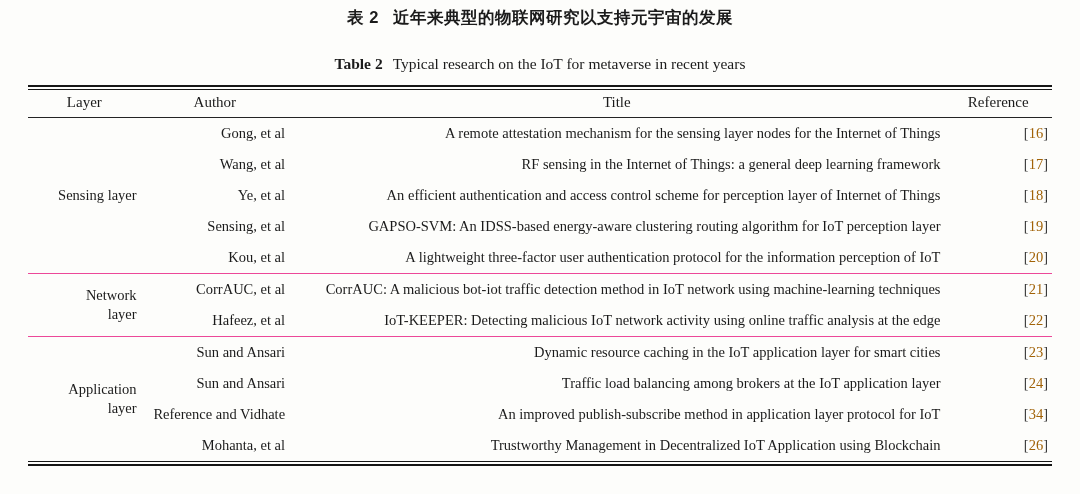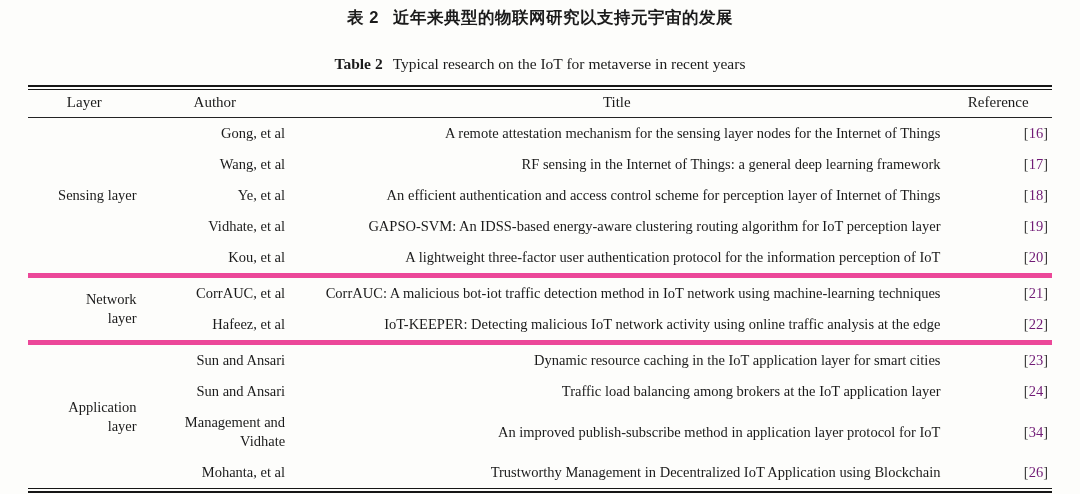--- a/index.html
+++ b/index.html
@@ -53,27 +53,27 @@
     border-bottom: 1px solid #242424;
   }
 
   td {
     text-align: right;
     vertical-align: middle;
     font-size: 14.5px;
     line-height: 19px;
     padding: 6px 4px;
   }
-  tr.group-first td { border-top: 5px solid #ec4899; }
+  tr.group-first td { border-top: 1px solid #ec4899; }
 
   td.layer-cell { white-space: pre-line; }
 
   .bracket { color: #3a3a3a; }
   a.ref-num {
-    color: #701a75;
+    color: #a16207;
     text-decoration: none;
     cursor: pointer;
   }
 </style>
 </head>
 <body>
 
 <div class="page">
 
   <div class="caption-zh">
@@ -112,21 +112,21 @@
             <td class="author-cell">Wang, et al</td>
             <td class="title-cell">RF sensing in the Internet of Things: a general deep learning framework</td>
             <td class="ref-cell"><span class="bracket">[</span><a class="ref-num">17</a><span class="bracket">]</span></td>
           </tr>
           <tr>
             <td class="author-cell">Ye, et al</td>
             <td class="title-cell">An efficient authentication and access control scheme for perception layer of Internet of Things</td>
             <td class="ref-cell"><span class="bracket">[</span><a class="ref-num">18</a><span class="bracket">]</span></td>
           </tr>
           <tr>
-            <td class="author-cell">Vidhate, et al</td>
+            <td class="author-cell">Sensing, et al</td>
             <td class="title-cell">GAPSO-SVM: An IDSS-based energy-aware clustering routing algorithm for IoT perception layer</td>
             <td class="ref-cell"><span class="bracket">[</span><a class="ref-num">19</a><span class="bracket">]</span></td>
           </tr>
           <tr>
             <td class="author-cell">Kou, et al</td>
             <td class="title-cell">A lightweight three-factor user authentication protocol for the information perception of IoT</td>
             <td class="ref-cell"><span class="bracket">[</span><a class="ref-num">20</a><span class="bracket">]</span></td>
           </tr>
           <tr class="group-first">
             <td class="layer-cell" rowspan="2">Network
@@ -146,21 +146,21 @@
             <td class="author-cell">Sun and Ansari</td>
             <td class="title-cell">Dynamic resource caching in the IoT application layer for smart cities</td>
             <td class="ref-cell"><span class="bracket">[</span><a class="ref-num">23</a><span class="bracket">]</span></td>
           </tr>
           <tr>
             <td class="author-cell">Sun and Ansari</td>
             <td class="title-cell">Traffic load balancing among brokers at the IoT application layer</td>
             <td class="ref-cell"><span class="bracket">[</span><a class="ref-num">24</a><span class="bracket">]</span></td>
           </tr>
           <tr>
-            <td class="author-cell">Management and Vidhate</td>
+            <td class="author-cell">Reference and Vidhate</td>
             <td class="title-cell">An improved publish-subscribe method in application layer protocol for IoT</td>
             <td class="ref-cell"><span class="bracket">[</span><a class="ref-num">34</a><span class="bracket">]</span></td>
           </tr>
           <tr>
             <td class="author-cell">Mohanta, et al</td>
             <td class="title-cell">Trustworthy Management in Decentralized IoT Application using Blockchain</td>
             <td class="ref-cell"><span class="bracket">[</span><a class="ref-num">26</a><span class="bracket">]</span></td>
           </tr>
         </tbody>
     </table>

